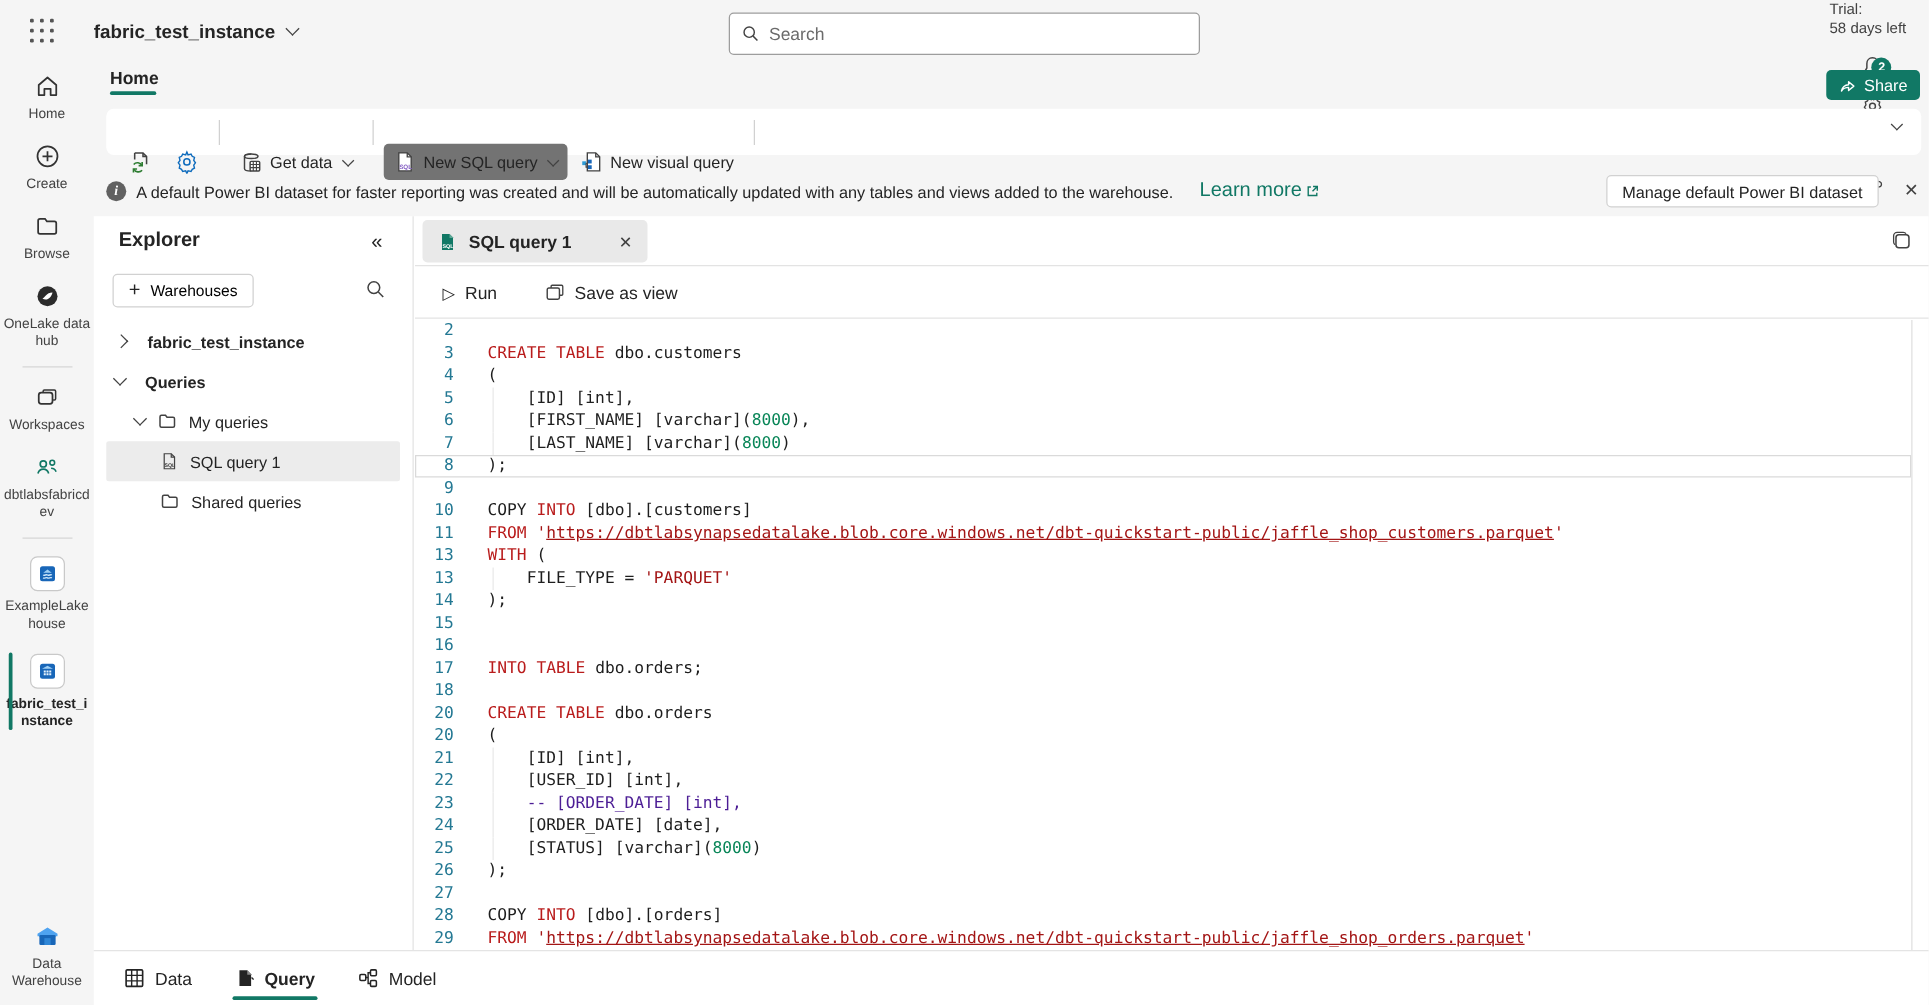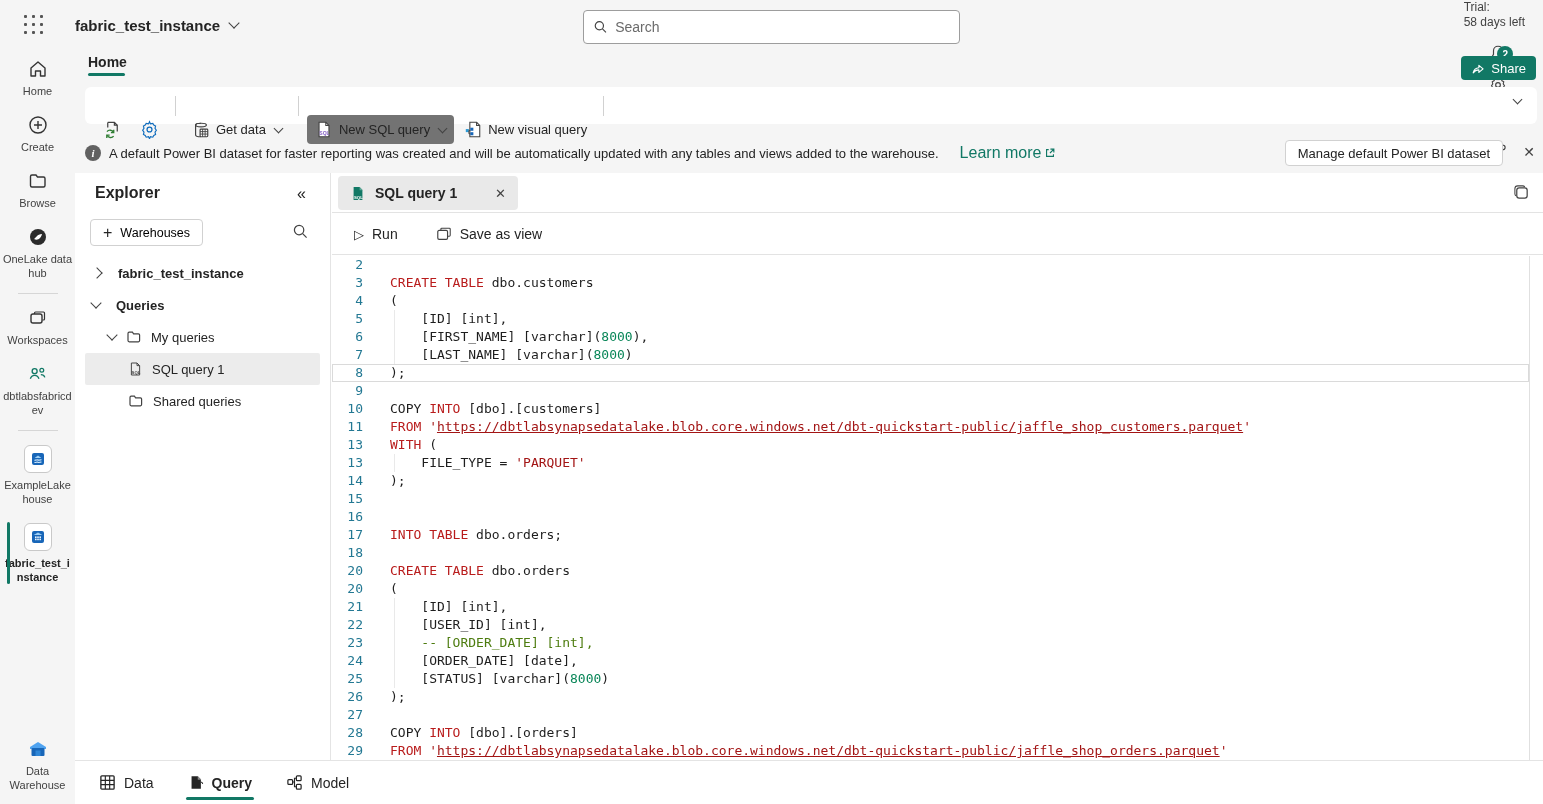--- a/index.html
+++ b/index.html
@@ -90,21 +90,21 @@
   .cl { display:flex; height:18px; white-space:pre; position:relative; }
   .cl .ln { width:31px; text-align:right; color:#237893; flex:none; }
   .cl .code { margin-left:27px; position:relative; color:#000; }
   .cl.cur { box-shadow:inset 0 0 0 1px #dadada; }
   .guide { position:absolute; left:4px; top:0; bottom:0; width:1px; background:#e9e9e9; }
   .tk-kw { color:#b91c1c; }
   .tk-pl { color:#1e1e1e; }
   .tk-str { color:#a31515; }
   .tk-url { color:#a31515; text-decoration:underline; }
   .tk-num { color:#098658; }
-  .tk-com { color:#4d7c0f; }
+  .tk-com { color:#4c1d95; }
 
   
   #statusbar { position:absolute; left:75px; top:760px; width:1468px; height:44px; background:#fff; border-top:1px solid #e4e4e4; display:flex; align-items:center; gap:34px; padding-left:24px; }
   .sb-tab { display:flex; align-items:center; gap:8px; font-size:14px; color:#242424; cursor:pointer; position:relative; height:100%;text-align:right; }
   .sb-tab.active { font-weight:700; }
   .sb-tab.active::after { content:""; position:absolute; left:-2px; right:-2px; bottom:4px; height:3px; border-radius:2px; background:#117865; }
 </style>
 </head>
 <body>
 

